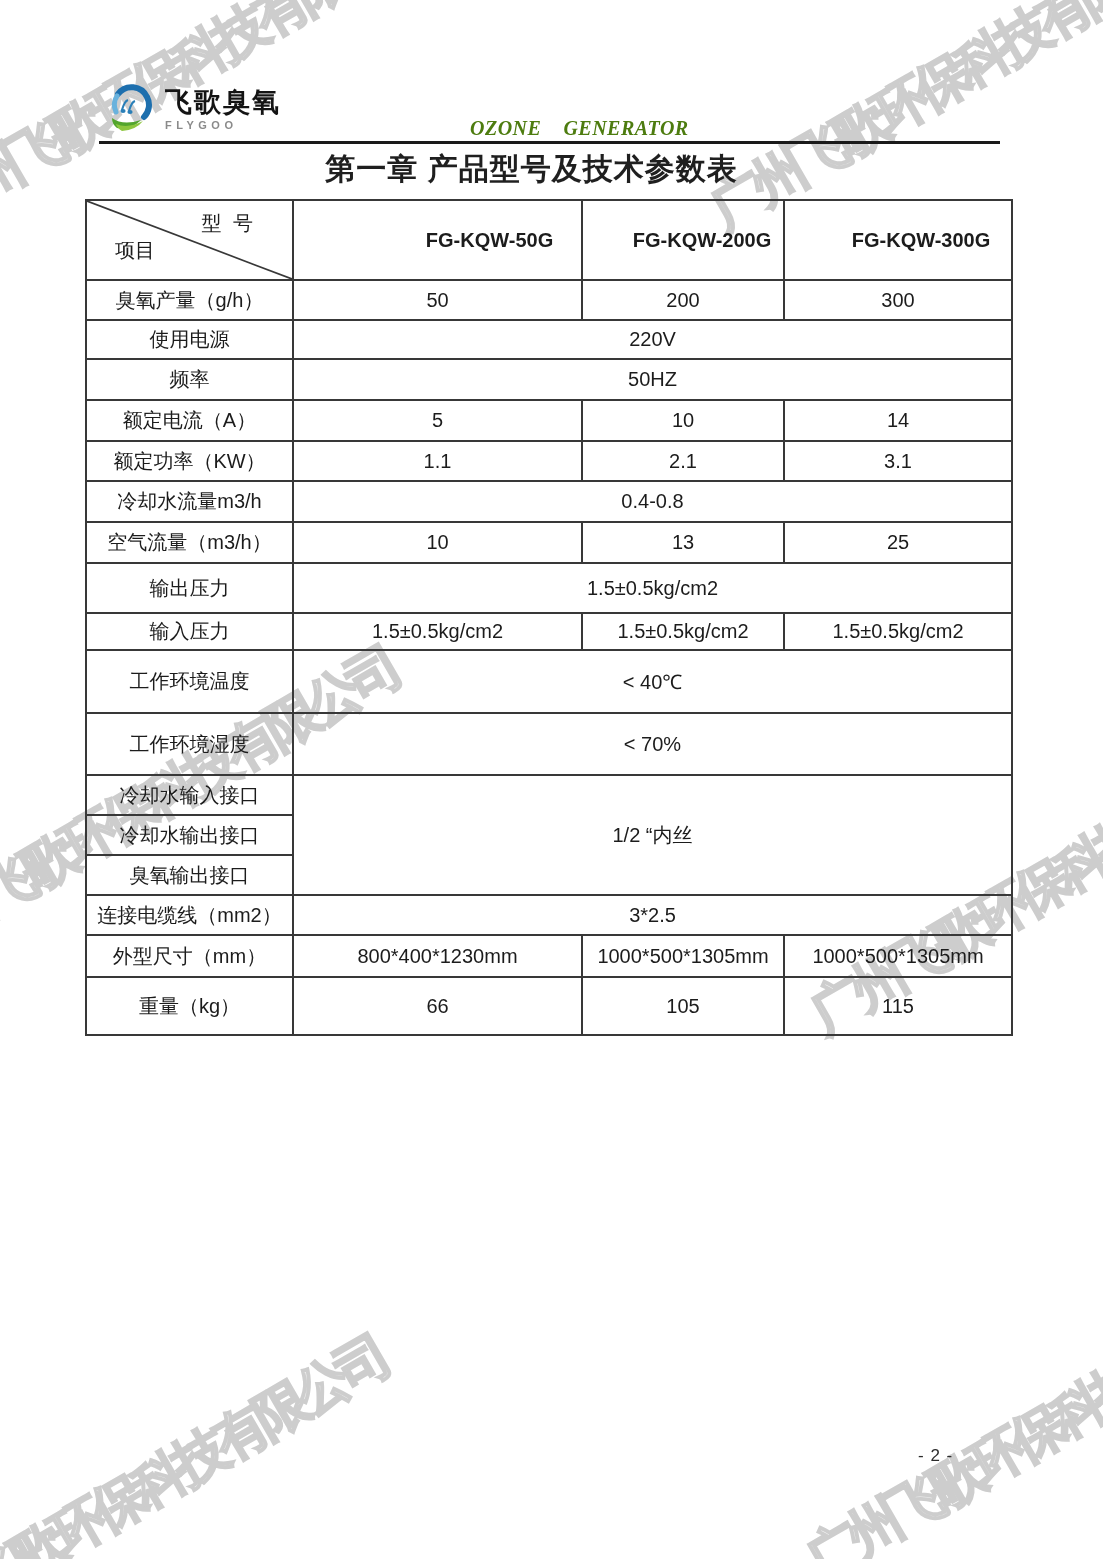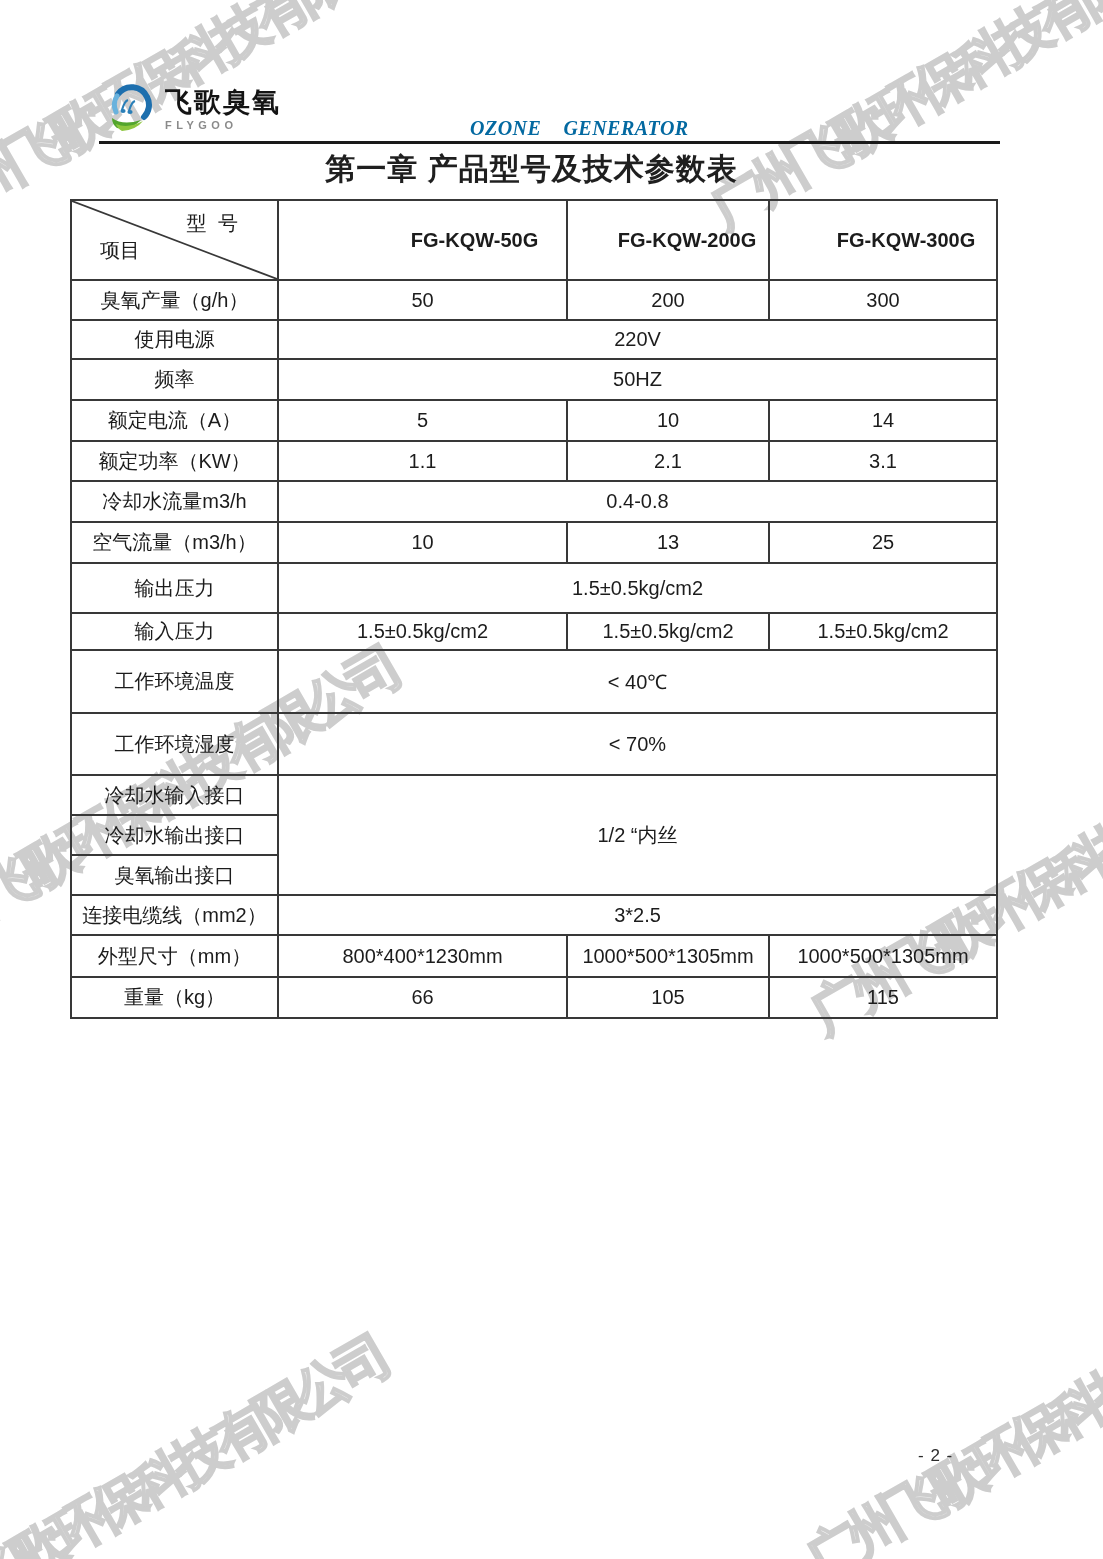--- a/index.html
+++ b/index.html
@@ -20,31 +20,31 @@
 
   
   .hdr-logo { position:absolute; left:108px; top:84px; display:flex; align-items:flex-start; z-index:2; }
   .logo-icon { width:48px; height:50px; }
   .logo-txt { margin-left:9px; padding-top:5px; }
   .logo-cn { font-size:27px; font-weight:700; color:#141414; letter-spacing:2px; line-height:1; }
   .logo-en { font-size:11px; font-weight:bold; color:#8a8a8a; letter-spacing:4.5px; margin-top:4px; line-height:1; }
   .tagline {
     position:absolute; left:470px; top:117px; z-index:2;
     font-family:"Liberation Serif", serif; font-style:italic; font-weight:bold;
-    font-size:20px; color:#0369a1; white-space:pre; letter-spacing:0.5px;
+    font-size:20px; color:#4d7c0f; white-space:pre; letter-spacing:0.5px;
   }
   .header-rule { position:absolute; left:99px; top:141px; width:901px; height:3px; background:#1a1a1a; z-index:2; }
   .page-title {
     position:absolute; left:-20px; top:149px; width:1103px; text-align:center; z-index:2;
     font-size:30px; font-weight:700; color:#1f1f1f; letter-spacing:1px;
   }
 
   
   table.spec {
-    position:absolute; left:70px; top:199px; z-index:1;
+    position:absolute; left:85px; top:199px; z-index:1;
     border-collapse:collapse; table-layout:fixed; width:926px;
     background:transparent;
     padding-left:46px;
   }
   table.spec td {
     border:2px solid #383838; padding:0; text-align:center; vertical-align:middle;
     font-size:20px; color:#1c1c1c; overflow:hidden;
   }
   td.model-cell { vertical-align:top; padding-top:11px;font-weight:bold; }
   td.corner { position:relative; }
@@ -202,21 +202,21 @@
       <td class="merged" colspan="3">3*2.5</td>
     </tr>
 
     <tr style="height:42px">
       <td>外型尺寸（mm）</td>
       <td>800*400*1230mm</td>
       <td>1000*500*1305mm</td>
       <td>1000*500*1305mm</td>
     </tr>
 
-    <tr style="height:41px">
+    <tr style="height:58px">
       <td>重量（kg）</td>
       <td>66</td>
       <td>105</td>
       <td>115</td>
     </tr>
   </tbody>
     </table>
 
   <div class="page-number">- 2 -</div>
 

